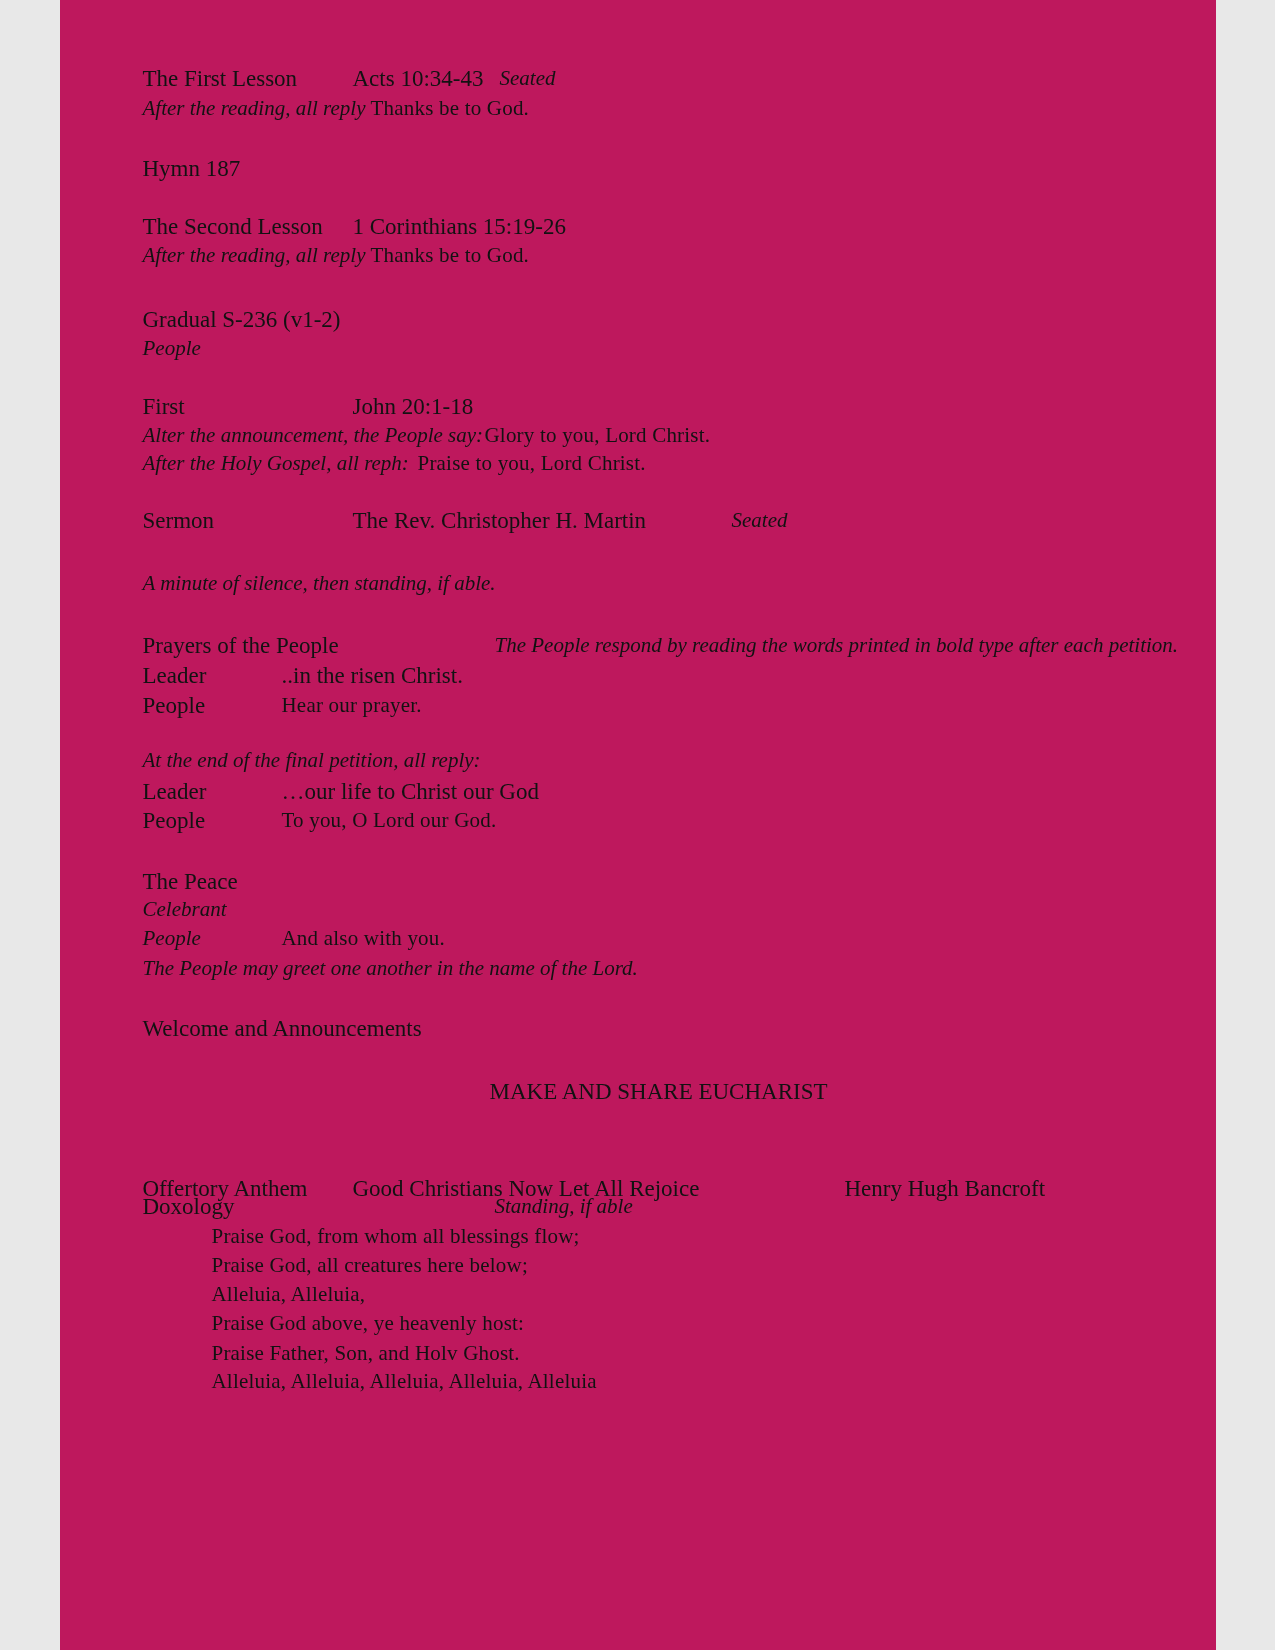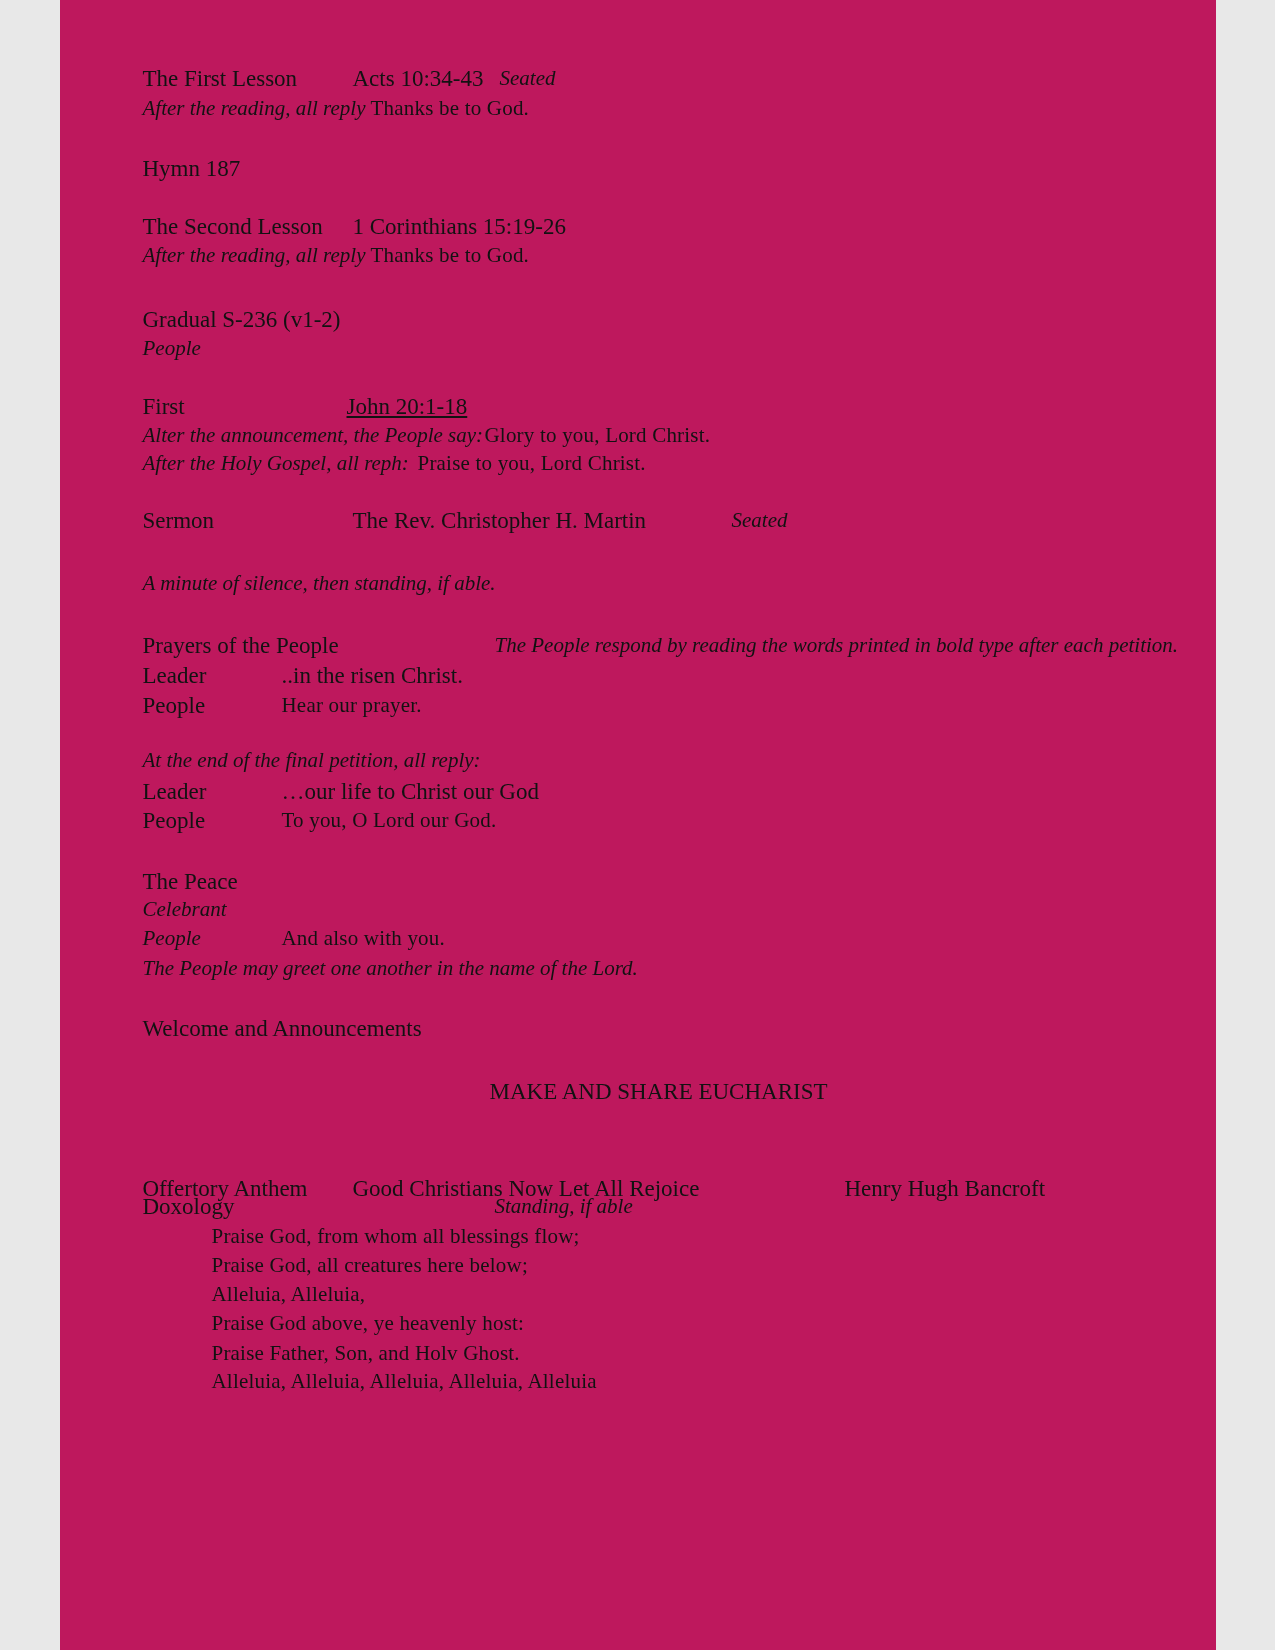--- a/index.html
+++ b/index.html
@@ -54,21 +54,21 @@
         <span class="seg b" style="left: 311px;">Thanks be to God.</span>
       </div>
       <div class="line" style="top: 307px;">
         <span class="seg r" style="left: 83px;">Gradual S-236 (v1-2)</span>
       </div>
       <div class="line" style="top: 336px;">
         <span class="seg i" style="left: 83px;">People</span>
       </div>
       <div class="line" style="top: 394px;">
         <span class="seg r" style="left: 83px;">First</span>
-        <span class="seg r" style="left: 287px; text-decoration: underline;">John 20:1-18</span>
+        <span class="seg r" style="left: 293px;">John 20:1-18</span>
       </div>
       <div class="line" style="top: 423px;">
         <span class="seg i" style="left: 83px;">Alter the announcement, the People say:</span>
         <span class="seg b" style="left: 425px;">Glory to you, Lord Christ.</span>
       </div>
       <div class="line" style="top: 451px;">
         <span class="seg i" style="left: 83px;">After the Holy Gospel, all reph:</span>
         <span class="seg b" style="left: 358px;">Praise to you, Lord Christ.</span>
       </div>
       <div class="line" style="top: 508px;">

